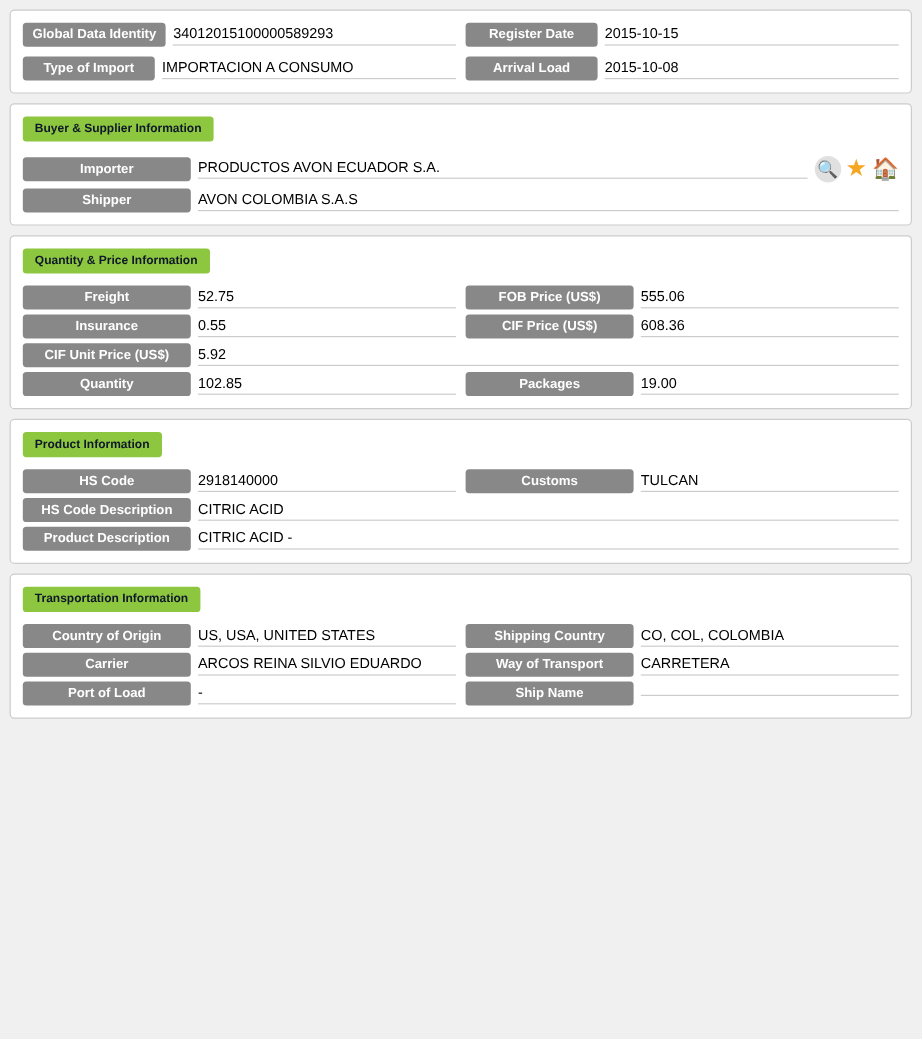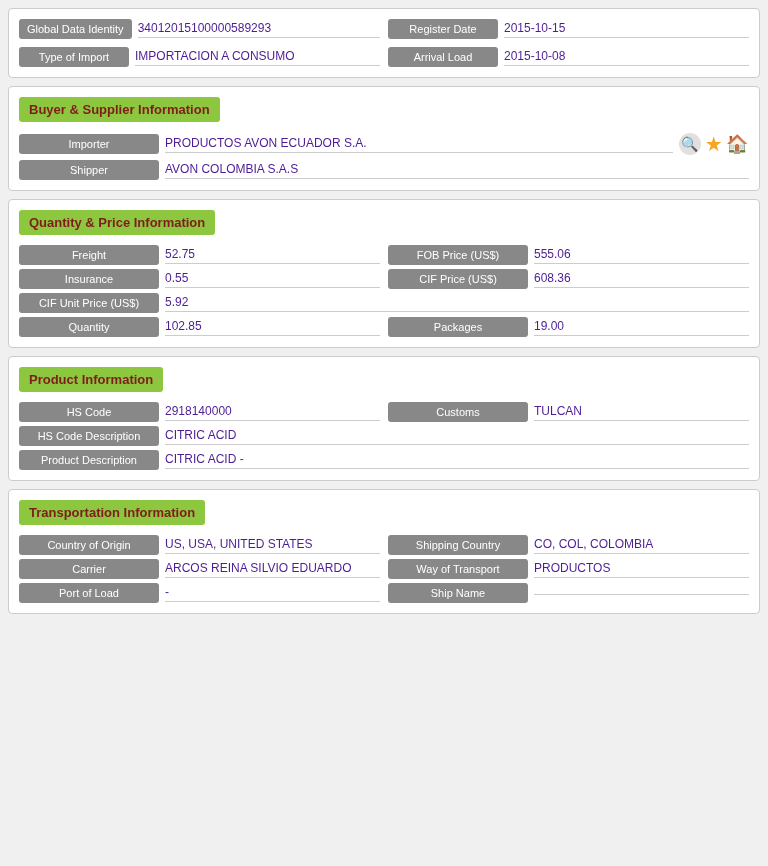--- a/index.html
+++ b/index.html
@@ -23,21 +23,21 @@
       min-width: 0;
     }
 
     .label-btn {
       background: #888;
       color: #fff;
       border: none;
       border-radius: 3px;
       padding: 4px 8px;
       font-size: 11px;
-      font-weight: normal;
+      font-weight: bold;
       white-space: nowrap;
       min-width: 110px;
       text-align: center;
       display: inline-block;
     }
 
     .label-btn.wide {
       min-width: 140px;
     }
 
@@ -45,23 +45,23 @@
     .section-card {
       background: #fff;
       border: 1px solid #ccc;
       border-radius: 4px;
       padding: 10px;
       margin-bottom: 8px;
     }
 
     .section-header {
       background: #8dc63f;
-      color: #7f1d1d;
+      color: #0f172a;
       font-weight: bold;
-      font-size: 13px;
+      font-size: 10px;
       padding: 5px 10px;
       border-radius: 3px;
       margin-bottom: 10px;
       display: inline-block;
     }
 
     .fields-container {
       display: flex;
       flex-direction: column;
       gap: 4px;
@@ -99,21 +99,21 @@
       margin-left: auto;
     }
 
     
     .underline-value {
       border-bottom: 1px solid #ccc;
       padding-bottom: 2px;
       flex: 1;
       min-width: 80px;
       font-size: 12px;
-      color: #4c1d95;
+      color: #000000;
     }
   </style>
 </head>
 <body>
 
 <div class="page-wrapper">
 
   <div class="section-card">
     <div class="row-group two" style="gap:8px;">
       <div class="field-pair">
@@ -241,21 +241,21 @@
           <span class="underline-value">CO, COL, COLOMBIA</span>
         </div>
       </div>
       <div class="row-group two">
         <div class="field-pair">
           <span class="label-btn wide">Carrier</span>
           <span class="underline-value">ARCOS REINA SILVIO EDUARDO</span>
         </div>
         <div class="field-pair">
           <span class="label-btn wide">Way of Transport</span>
-          <span class="underline-value">PRODUCTOS</span>
+          <span class="underline-value">CARRETERA</span>
         </div>
       </div>
       <div class="row-group two">
         <div class="field-pair">
           <span class="label-btn wide">Port of Load</span>
           <span class="underline-value">-</span>
         </div>
         <div class="field-pair">
           <span class="label-btn wide">Ship Name</span>
           <span class="underline-value"></span>

